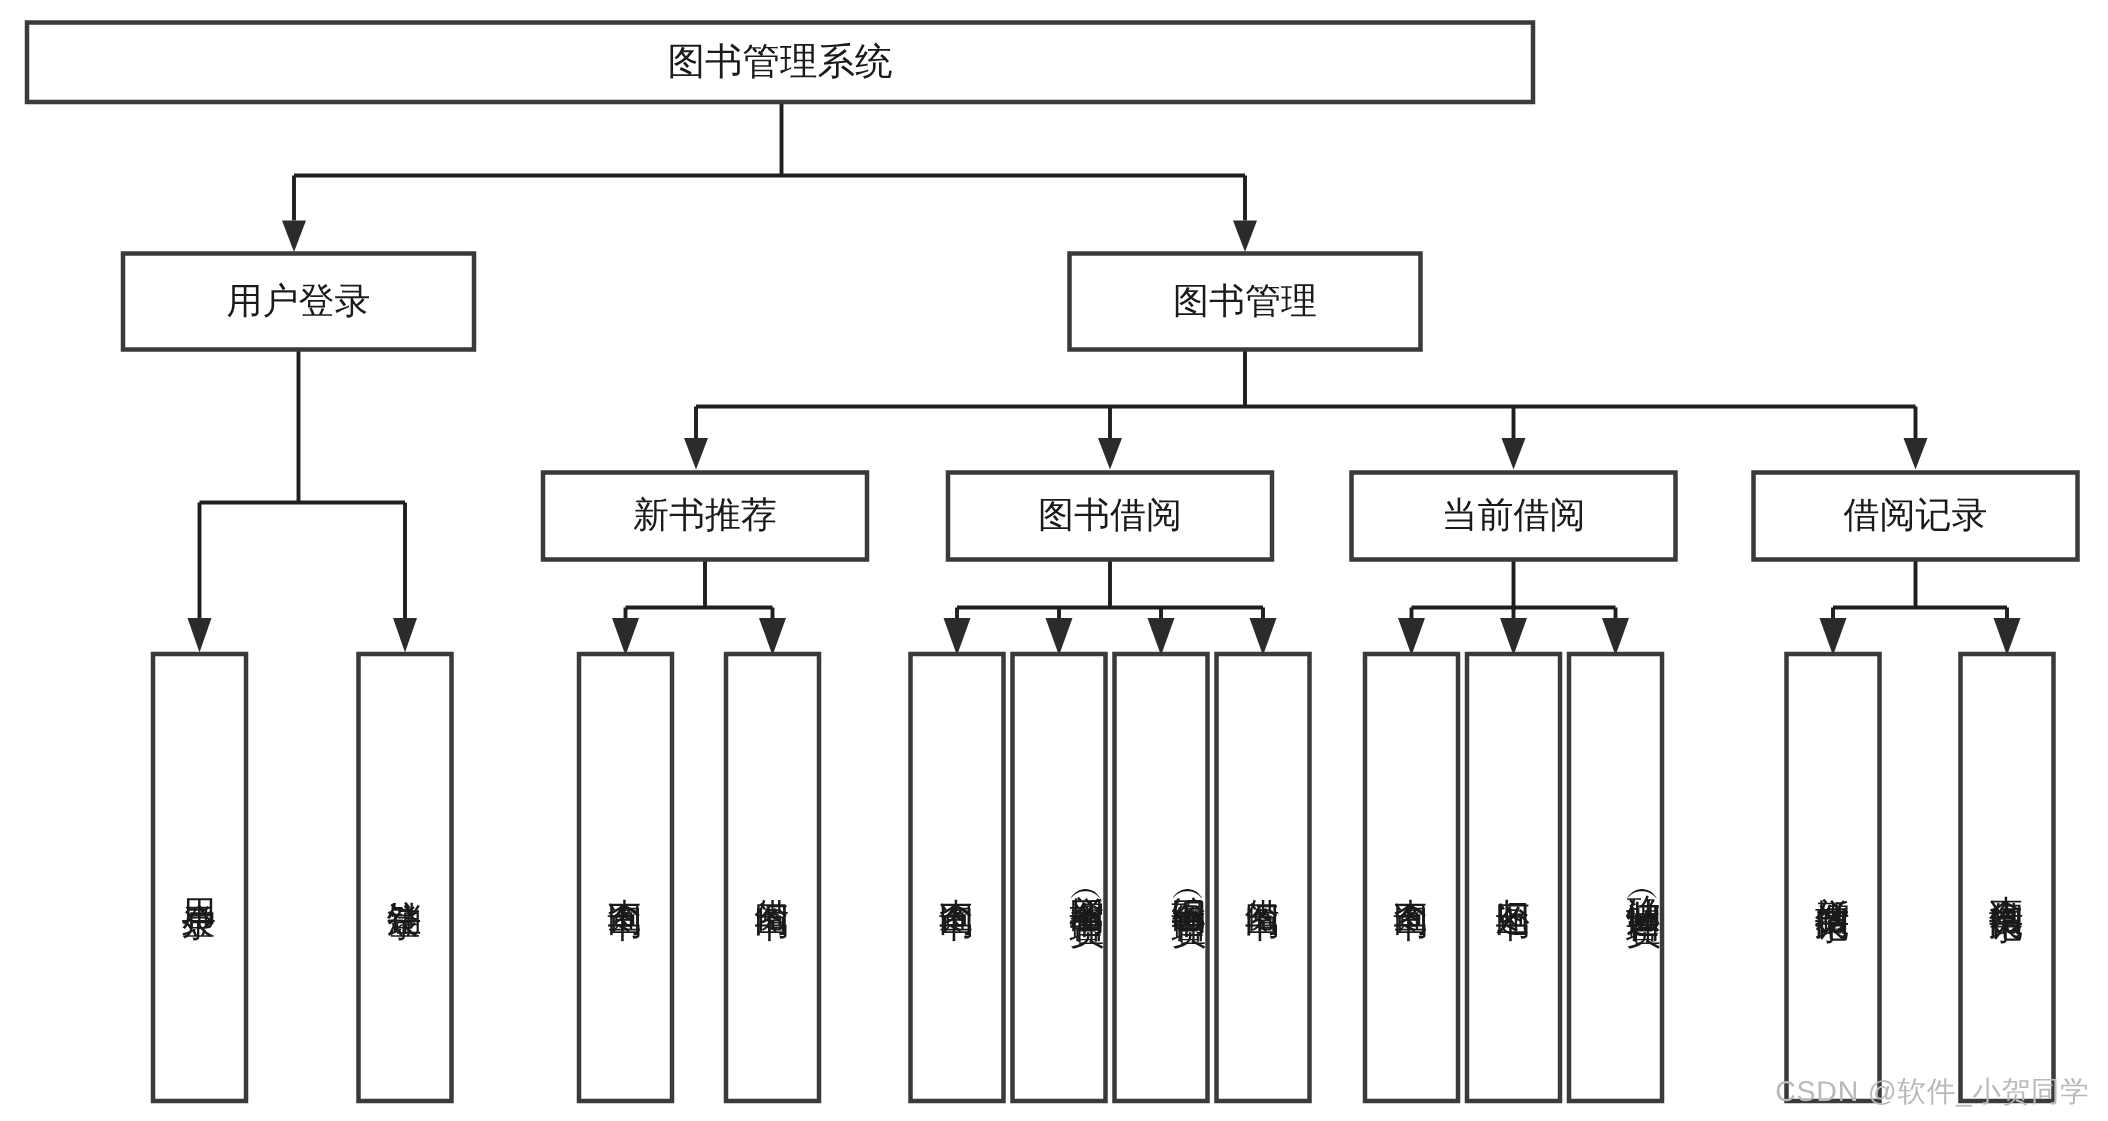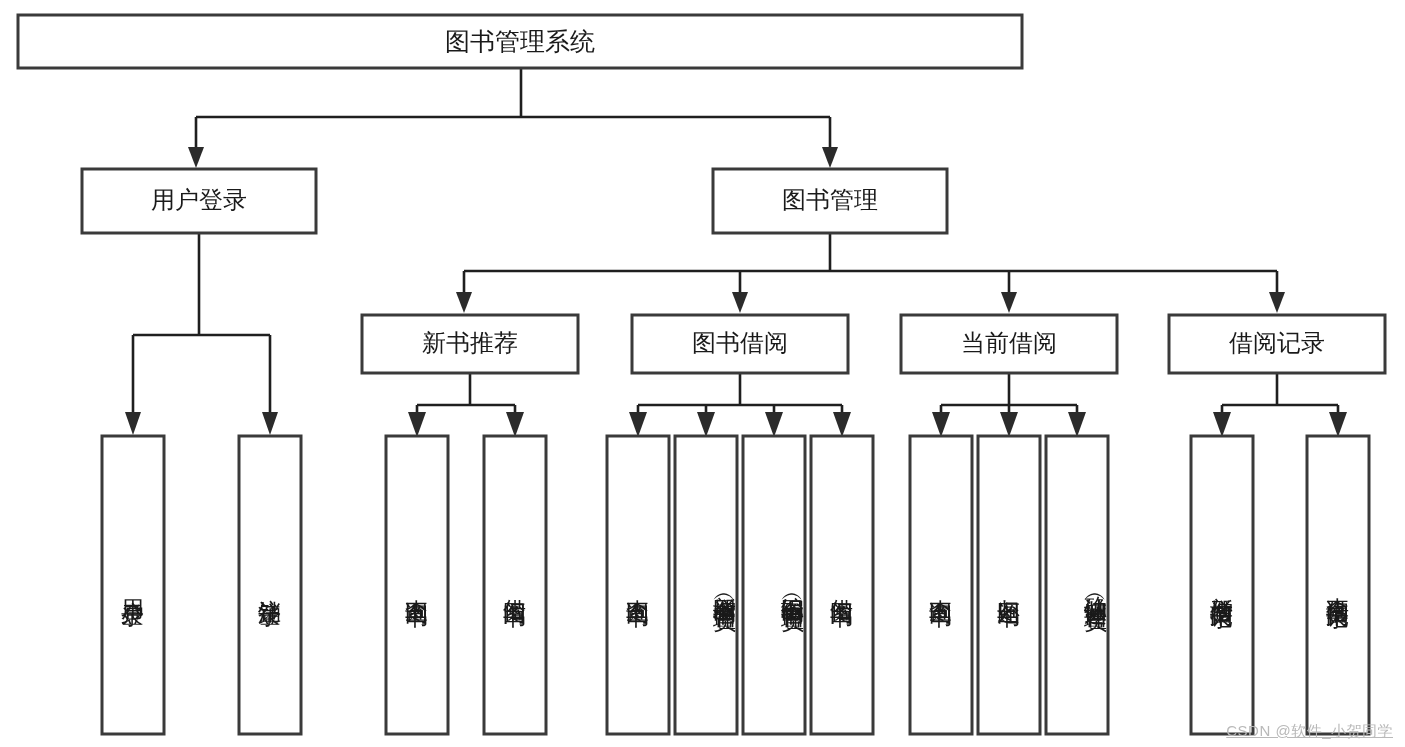--- a/index.html
+++ b/index.html
@@ -63,25 +63,24 @@
     color: #1a1a1a;
     white-space: nowrap;
     text-align: center;
     pointer-events: none;
   }
   .watermark {
     position: absolute;
     right: 12px;
     bottom: 6px;
     font-family: "Liberation Sans", "DejaVu Sans", sans-serif;
-    font-size: 15px;
+    font-size: 19px;
     color: #b9b9b9;
     letter-spacing: 0.5px;
     white-space: nowrap;
-    text-decoration: underline;
   }
 </style>
 </head>
 <body>
 
 <div id="diagram-root">
 
   <svg class="diagram" viewBox="0 0 1405 747" xmlns="http://www.w3.org/2000/svg">
 
     <g>

